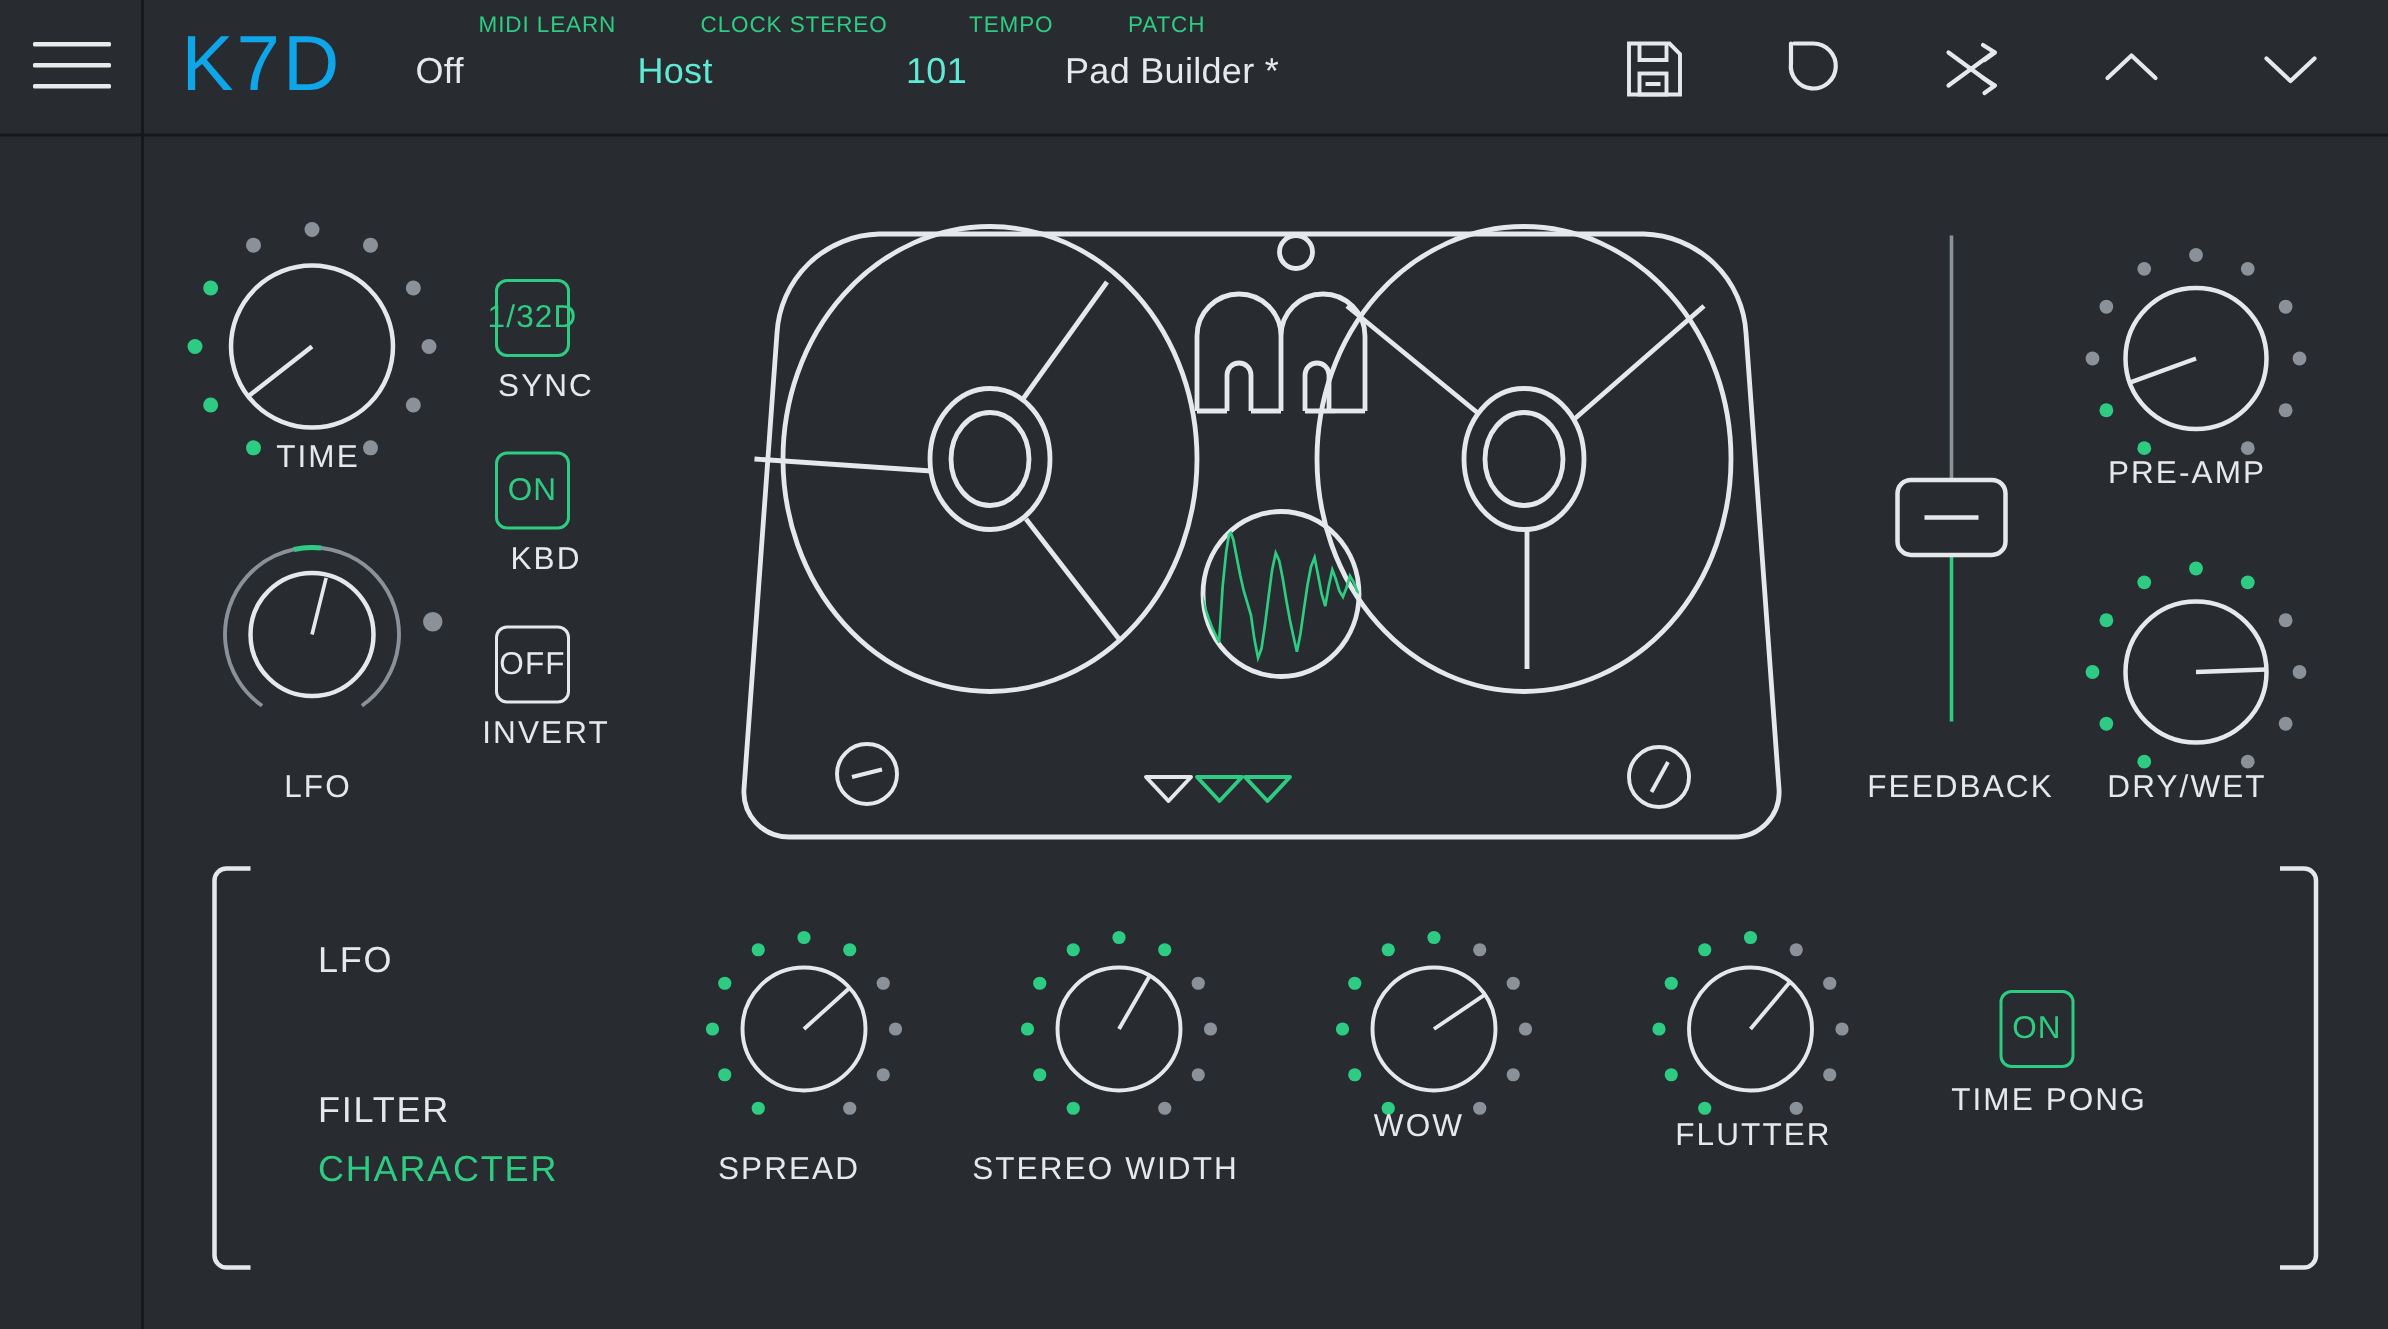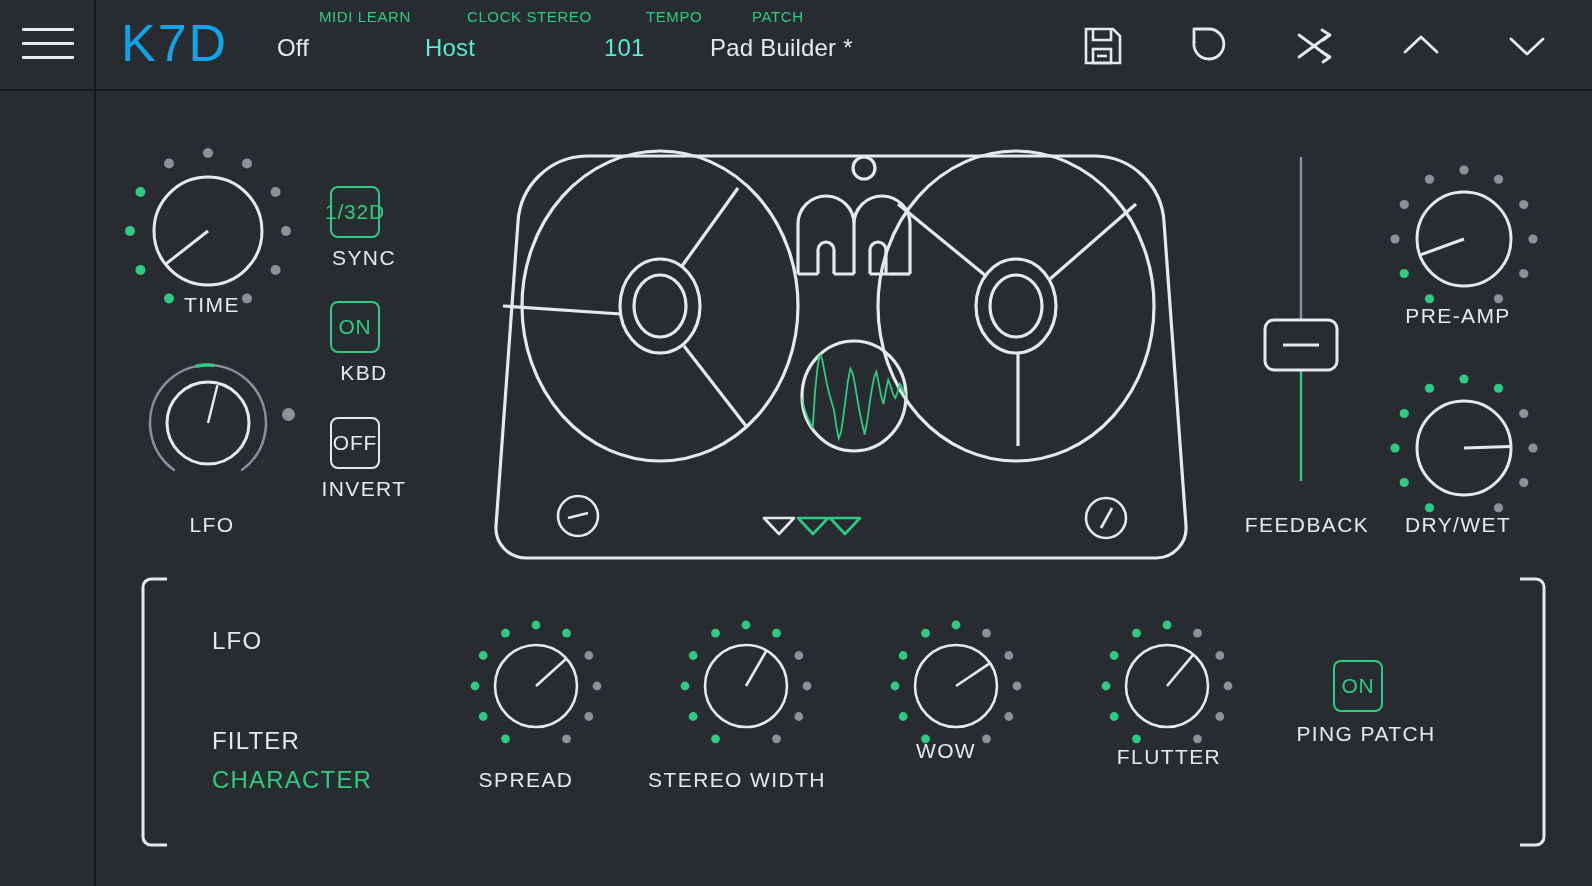--- a/index.html
+++ b/index.html
@@ -442,16 +442,16 @@
           <circle cx="129" cy="68" r="4.4" fill="#8b9199"></circle>
           <circle cx="120.82754963085077" cy="98.49999999999999" r="4.4" fill="#8b9199"></circle>
           <circle cx="98.5" cy="120.82754963085077" r="4.4" fill="#8b9199"></circle>
           <circle cx="68" cy="68" r="41" fill="none" stroke="#e6e9ec" stroke-width="2.6"></circle>
           <line x1="68" y1="68" x2="94.09074907717662" y2="36.90625605380069" stroke="#e6e9ec" stroke-width="2.6" stroke-linecap="butt"></line>
         </svg>
     </div>
     <div class="ctl-label" style="left:1061px;top:654px;margin-left:12px;">FLUTTER</div>
 
     <div class="togglebtn on" style="left:1237px;top:569px;">ON</div>
-    <div class="ctl-label" style="left:1270px;top:631px;">PING PATCH</div>
+    <div class="ctl-label" style="left:1270px;top:631px;">TIME PONG</div>
 
   </div>
 </div>
 
 </body></html>

